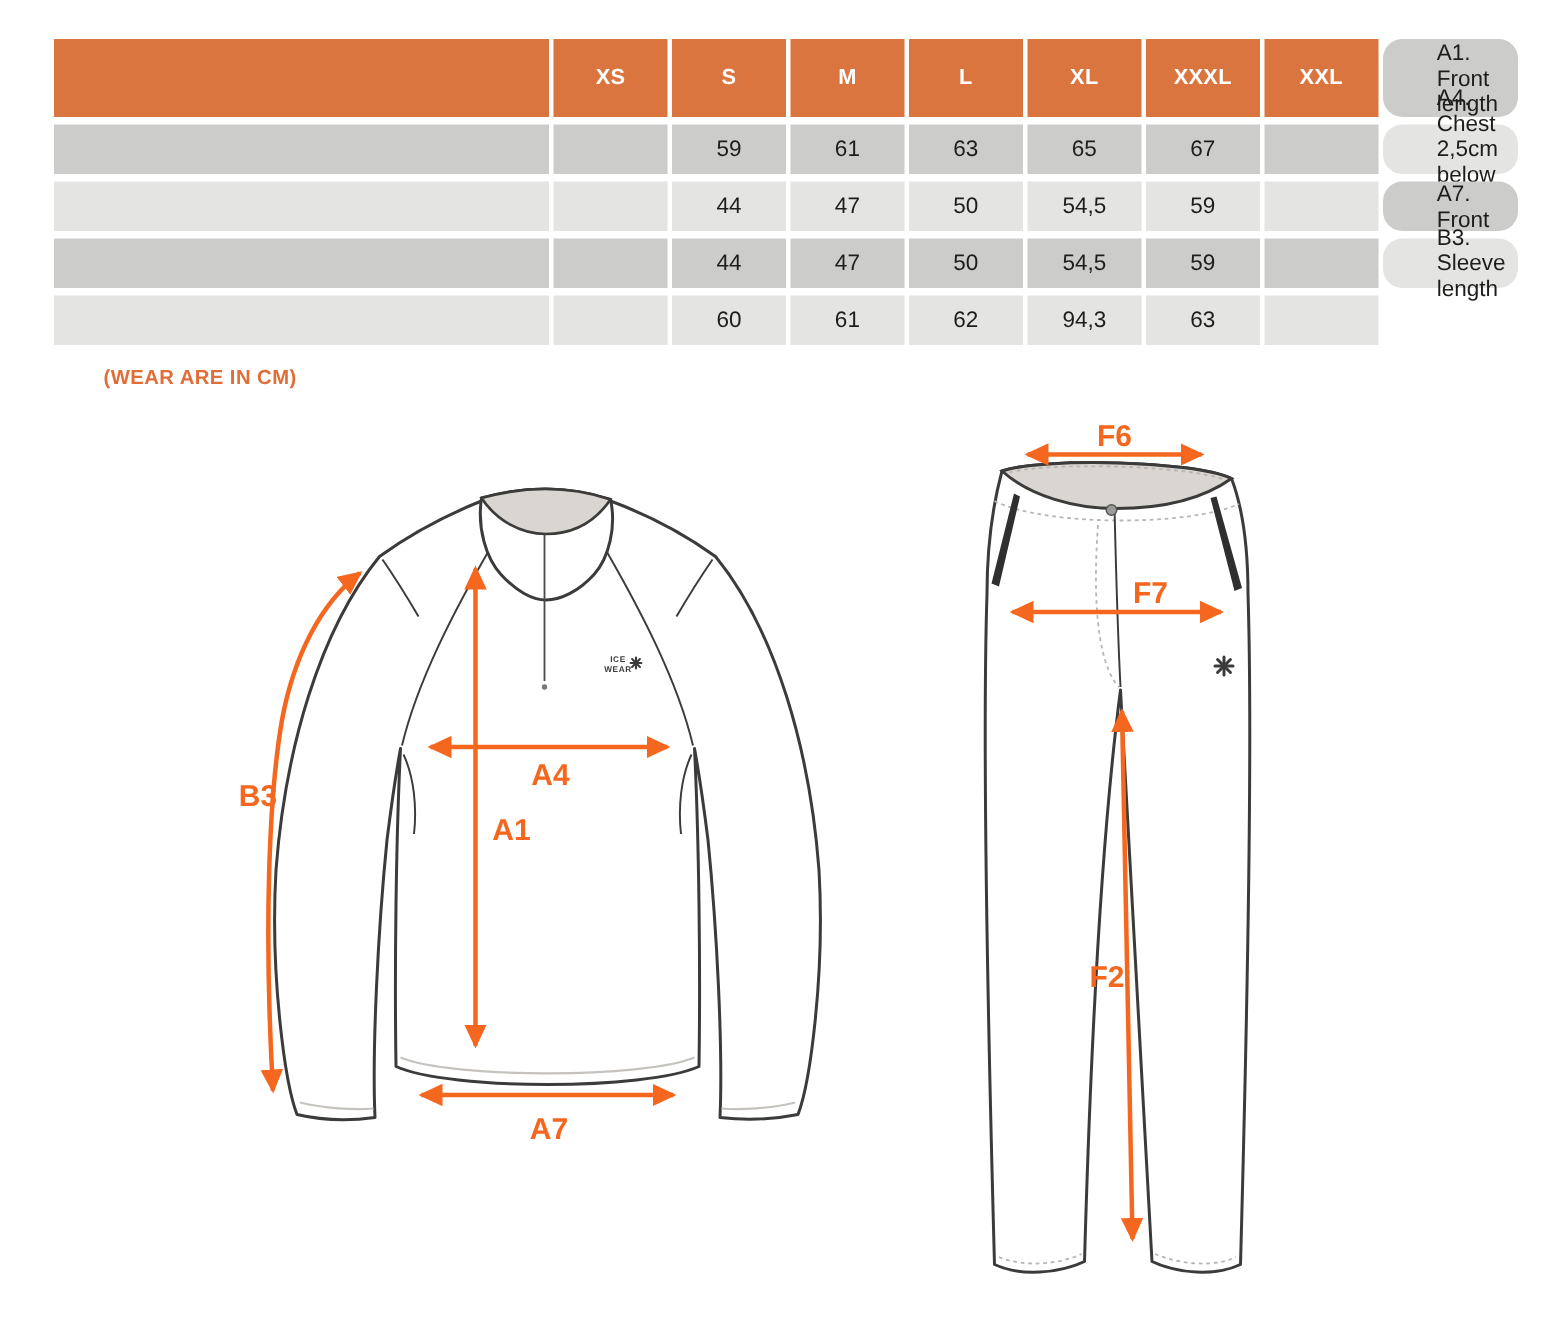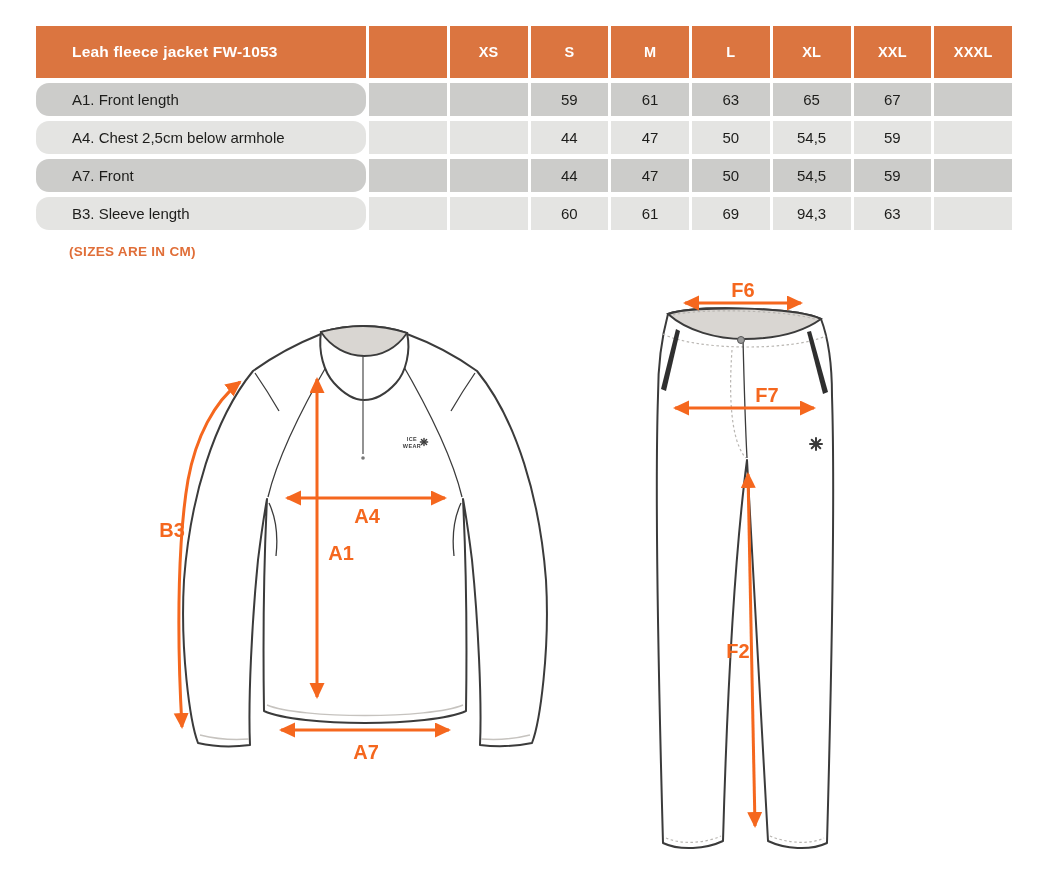--- a/index.html
+++ b/index.html
@@ -35,29 +35,28 @@
   
   .drawings{position:absolute;left:0;top:280px;width:1040px;height:614px;}
   .mlabel{font:bold 20px "Liberation Sans",sans-serif;fill:#F5671E;}
   .logo-t{font:bold 5.5px "Liberation Sans",sans-serif;fill:#3b3b3b;letter-spacing:.4px;}
 </style>
 </head>
 <body>
 
 <div class="size-table">
 
-  <div class="hc title">Leah fleece jacket FW-1053</div>
   <div class="hc"></div>
   <div class="hc">XS</div>
   <div class="hc">S</div>
   <div class="hc">M</div>
   <div class="hc">L</div>
   <div class="hc">XL</div>
+  <div class="hc">XXXL</div>
   <div class="hc">XXL</div>
-  <div class="hc">XXXL</div>
 
   <div class="c lbl dk">A1. Front length</div>
   <div class="c dk"></div>
   <div class="c dk"></div>
   <div class="c dk">59</div>
   <div class="c dk">61</div>
   <div class="c dk">63</div>
   <div class="c dk">65</div>
   <div class="c dk">67</div>
   <div class="c dk"></div>
@@ -80,27 +79,27 @@
   <div class="c dk">50</div>
   <div class="c dk">54,5</div>
   <div class="c dk">59</div>
   <div class="c dk"></div>
 
   <div class="c lbl lt">B3. Sleeve length</div>
   <div class="c lt"></div>
   <div class="c lt"></div>
   <div class="c lt">60</div>
   <div class="c lt">61</div>
-  <div class="c lt">69</div>
+  <div class="c lt">62</div>
   <div class="c lt">94,3</div>
   <div class="c lt">63</div>
   <div class="c lt"></div>
 </div>
 
-<div class="note">(SIZES ARE IN CM)</div>
+<div class="note">(WEAR ARE IN CM)</div>
 
 <div class="drawings">
 <svg width="1040" height="614" viewBox="0 280 1040 614" xmlns="http://www.w3.org/2000/svg">
   <defs>
     <marker id="ah" orient="auto-start-reverse" markerUnits="userSpaceOnUse" markerWidth="20" markerHeight="18" refX="14" refY="7.5">
       <path d="M0,0 L16,7.5 L0,15 Z" fill="#F5671E"></path>
     </marker>
   </defs>
 
   <g>

